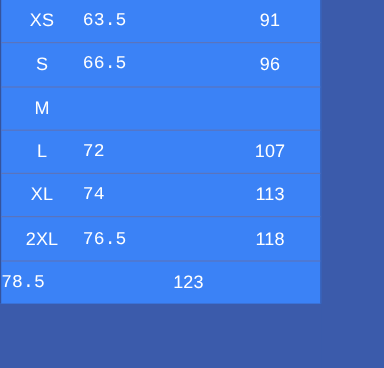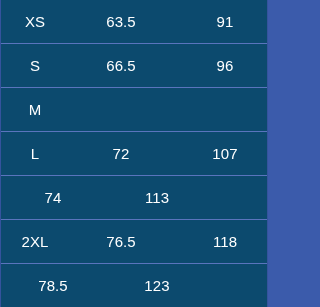--- a/index.html
+++ b/index.html
@@ -10,22 +10,22 @@
   }
   body {
     width: 268px;
     height: 307px;
     overflow: hidden;
     font-family: "Liberation Sans", "DejaVu Sans", sans-serif;
   }
   .size-table {
     position: relative;
     width: 268px;
-    height: 307px;
-    background: #0c4a6e;
+    height: 253px;
+    background: #3b82f6;
     box-sizing: border-box;
     border-left: 1px solid #35539d;
     border-right: 1px solid #35539d;
   }
   .table-inner {
     display: flex;
     flex-direction: column;
     width: 100%;
     height: 100%;
   }
@@ -47,21 +47,22 @@
     letter-spacing: 0.1px;
     white-space: nowrap;
     box-sizing: border-box;
   }
   .cell-size {
     width: 68px;
     text-align: center;
   }
   .cell-measure-a {
     width: 104px;
-    text-align: center;
+    text-align: left;
+    font-family: Liberation Mono, monospace;
   }
   .cell-measure-b {
     width: 94px;
     text-align: center;
     padding-left: 10px;
   }
 </style>
 </head>
 <body>
 
@@ -84,20 +85,21 @@
       <div class="cell cell-size">M</div>
     </div>
 
     <div class="size-row">
       <div class="cell cell-size">L</div>
       <div class="cell cell-measure-a">72</div>
       <div class="cell cell-measure-b">107</div>
     </div>
 
     <div class="size-row">
+      <div class="cell cell-size">XL</div>
       <div class="cell cell-measure-a">74</div>
       <div class="cell cell-measure-b">113</div>
     </div>
 
     <div class="size-row">
       <div class="cell cell-size">2XL</div>
       <div class="cell cell-measure-a">76.5</div>
       <div class="cell cell-measure-b">118</div>
     </div>
 

